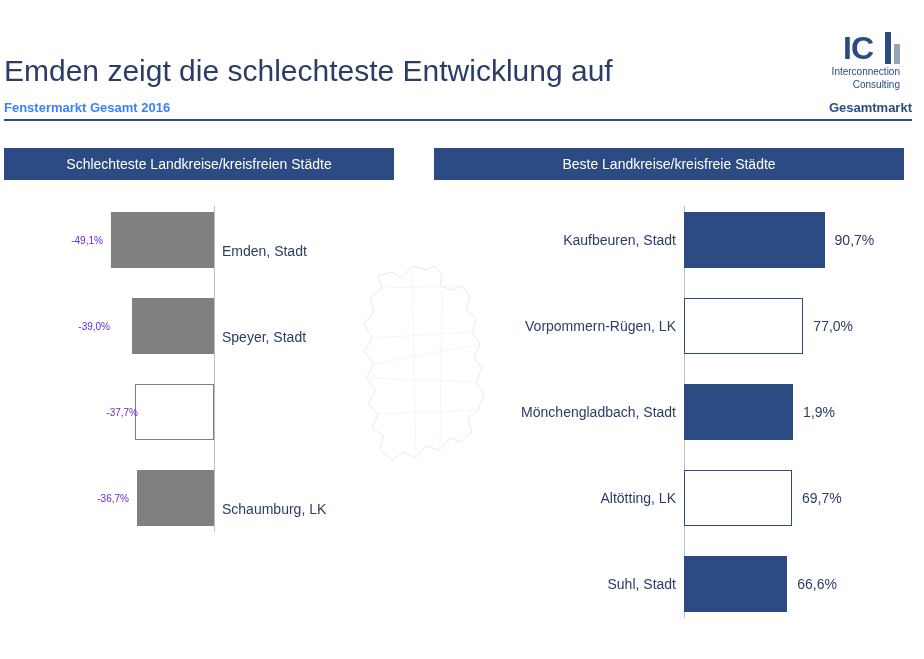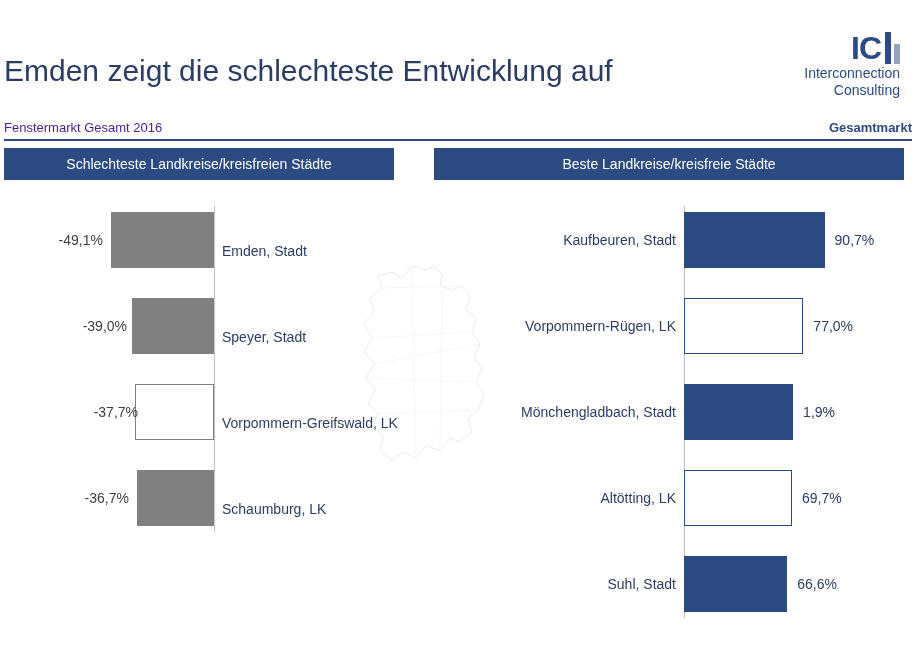--- a/index.html
+++ b/index.html
@@ -13,43 +13,43 @@
   }
   .page { position: relative; width: 924px; height: 659px; padding: 20px 12px 0 4px; }
 
   
   .header { position: relative; height: 110px; }
   .logo {
     position: absolute; top: 6px; right: 12px;
     display: flex; flex-direction: column; align-items: flex-end; gap: 2px;
     color: #2b4b82;
   }
-  .logo-icon { display: flex; align-items: flex-end; gap: 4px; height: 38px; }
+  .logo-icon { display: flex; align-items: flex-end; gap: 12px; height: 38px; }
   .logo-ic {
     font-weight: 700; font-size: 32px; line-height: 1; letter-spacing: -1px;
     color: #2b4b82;
   }
   .logo-bars { display: flex; gap: 3px; align-items: flex-end; height: 36px; }
   .logo-bar1 { width: 6px; height: 32px; background: #2b4b82; }
   .logo-bar2 { width: 6px; height: 20px; background: #96a5ba; }
-  .logo-text { font-size: 14px; color: #2b4b82; line-height: 1.1; text-align: right; }
+  .logo-text { font-size: 10px; color: #2b4b82; line-height: 1.1; text-align: right; }
 
   .title {
     font-size: 30px; font-weight: 400; color: #2b3d66;
     padding-top: 34px;
   }
 
   .subhead {
     display: flex; align-items: baseline; gap: 8px;
     margin-top: 12px;
     font-size: 13px;
     border-bottom: 2px solid #2b4b82;
     padding-bottom: 4px;
   }
-  .subhead-strong { font-weight: 400; color: #4c1d95; margin-top: 20px; }
+  .subhead-strong { font-weight: 700; color: #3b82f6; }
   .subhead-note { color: #6e7a8f; font-size: 12px; }
   .subhead-right { margin-left: auto; font-weight: 700; color: #2b4b82; font-size: 13px; }
 
   
   .cols { display: flex; gap: 40px; margin-top: 18px; }
   .col { flex: 0 0 auto; }
   .col-left { width: 390px; position: relative; }
   .col-right { width: 470px; position: relative; }
 
   .colhead {
@@ -58,21 +58,21 @@
     font-size: 14px;
   }
 
   .bars { position: relative; margin-top: 32px; }
   .row { display: flex; align-items: center; margin-bottom: 30px; height: 56px; }
 
   
   .left-row { position: relative; width: 100%; }
   .left-val {
     position: absolute; top: 50%; transform: translateY(-50%);
-    font-size: 14px; color: #404040; text-align: right;
+    font-size: 10px; color: #6d28d9; text-align: right;
   }
   .left-bar {
     position: absolute; top: 50%; transform: translateY(-50%);
     height: 56px;
   }
   .left-cat {
     position: absolute; left: 218px; top: 50%; transform: translateY(-50%);
     font-size: 14px; color: #2b3d66; white-space: nowrap; margin-top: 11px;
   }
   .left-axis {
@@ -144,27 +144,26 @@
       <div class="colhead">Schlechteste Landkreise/kreisfreien Städte</div>
       <div class="bars" id="left-bars">
         <div class="left-axis"></div>
       <div class="row left-row">
             <div class="left-bar bar-solid-grey" style="left: 106.89px; width: 103.11px;"></div>
             <div class="left-val" style="right: 291.11px;">-49,1%</div>
             <div class="left-cat">Emden, Stadt</div>
           </div>
           <div class="row left-row">
             <div class="left-bar bar-solid-grey" style="left: 128.1px; width: 81.9px;"></div>
-            <div class="left-val" style="right: 267px;">-39,0%</div>
+            <div class="left-val" style="right: 284px;">-39,0%</div>
             <div class="left-cat">Speyer, Stadt</div>
           </div>
           <div class="row left-row">
             <div class="left-bar bar-outline-grey" style="left: 130.83px; width: 79.17px;"></div>
             <div class="left-val" style="right: 256px;">-37,7%</div>
-            <div class="left-cat">Vorpommern-Greifswald, LK</div>
           </div>
           <div class="row left-row">
             <div class="left-bar bar-solid-grey" style="left: 132.93px; width: 77.07px;"></div>
             <div class="left-val" style="right: 265.07px;">-36,7%</div>
             <div class="left-cat">Schaumburg, LK</div>
           </div>
         </div>
     </div>
 
     <div class="col col-right">

